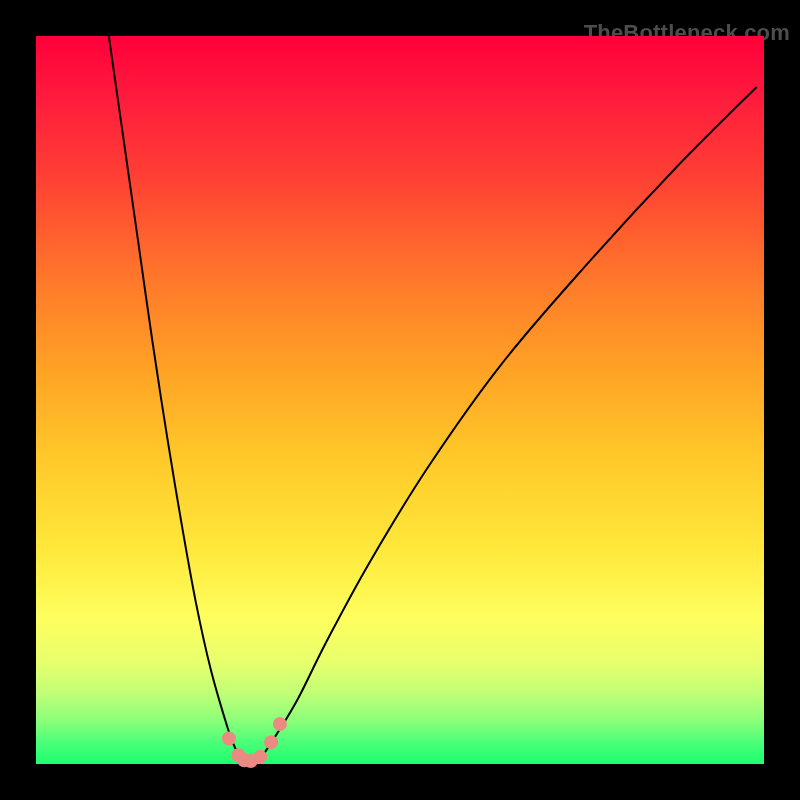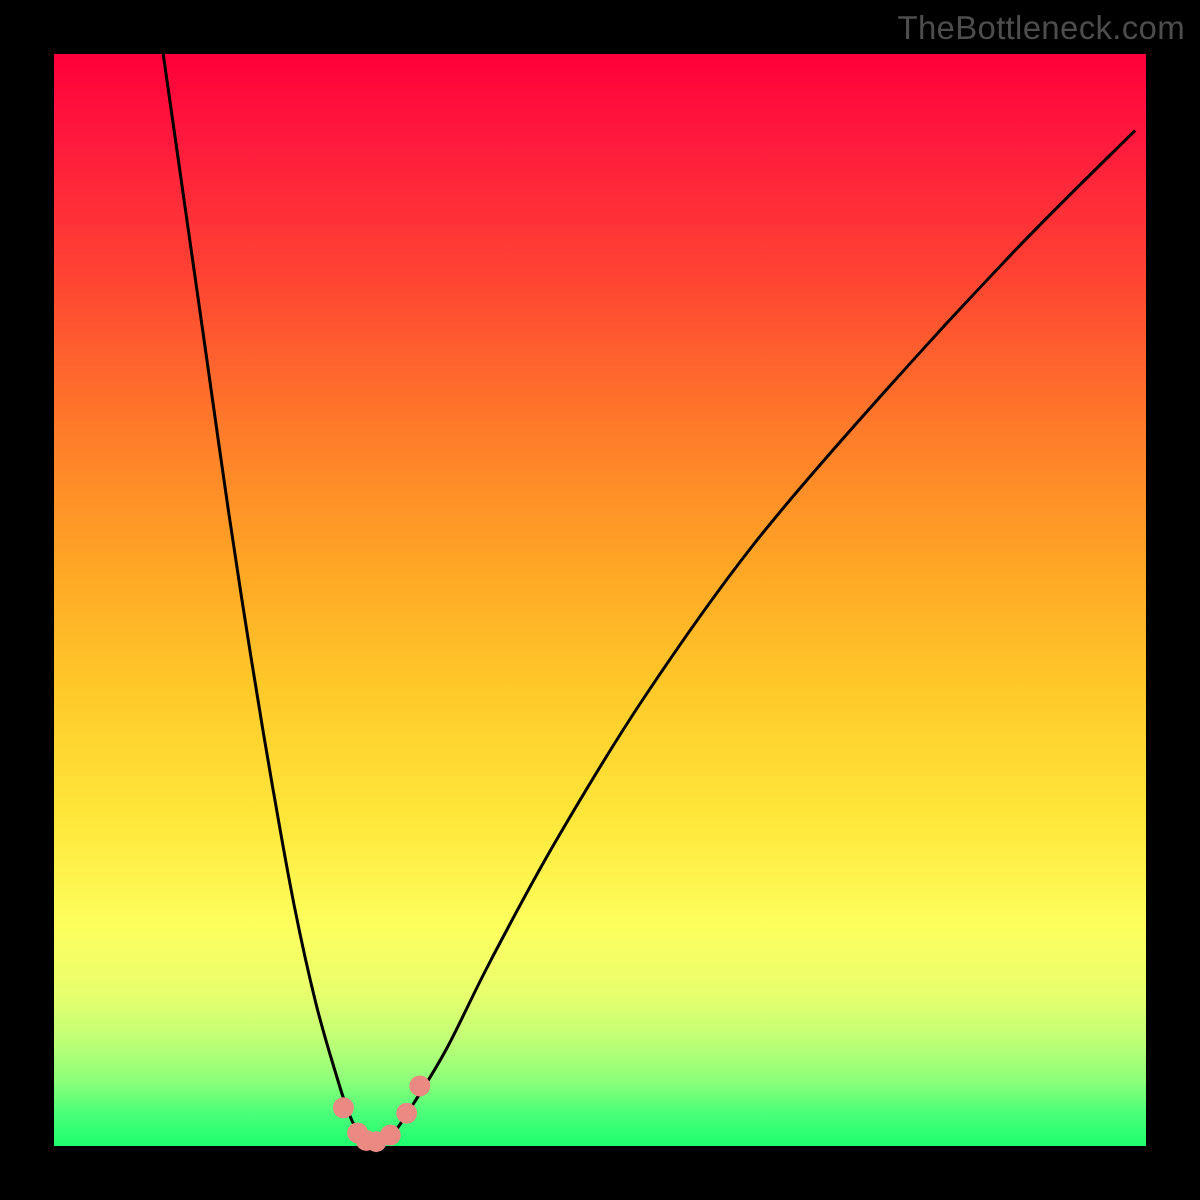--- a/index.html
+++ b/index.html
@@ -37,26 +37,26 @@
       #fdff5e 80%,
       #e8ff6d 86%,
       #c3ff76 90%,
       #8dff7a 94%,
       #4bff79 97%,
       #1dff6e 100%
     );
   }
   .watermark {
     position: absolute;
-    top: 6px;
+    top: 20px;
     right: 10px;
     color: #4d4d4d;
     font-size: 22px;
     letter-spacing: 0.2px;
-    font-weight: 400;
+    font-weight: 700;
   }
   svg.curves {
     position: absolute;
     left: 0;
     top: 0;
     width: 728px;
     height: 728px;
     overflow: visible;
   }
   .curve {

